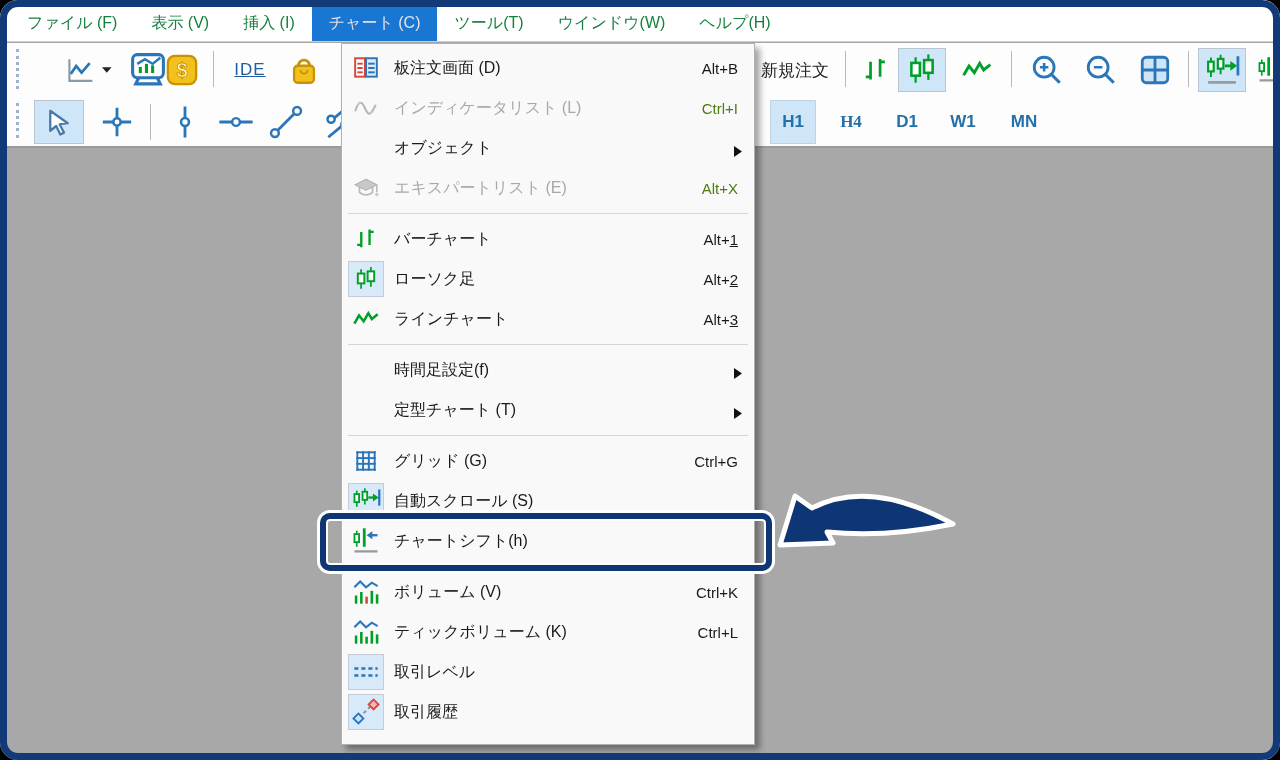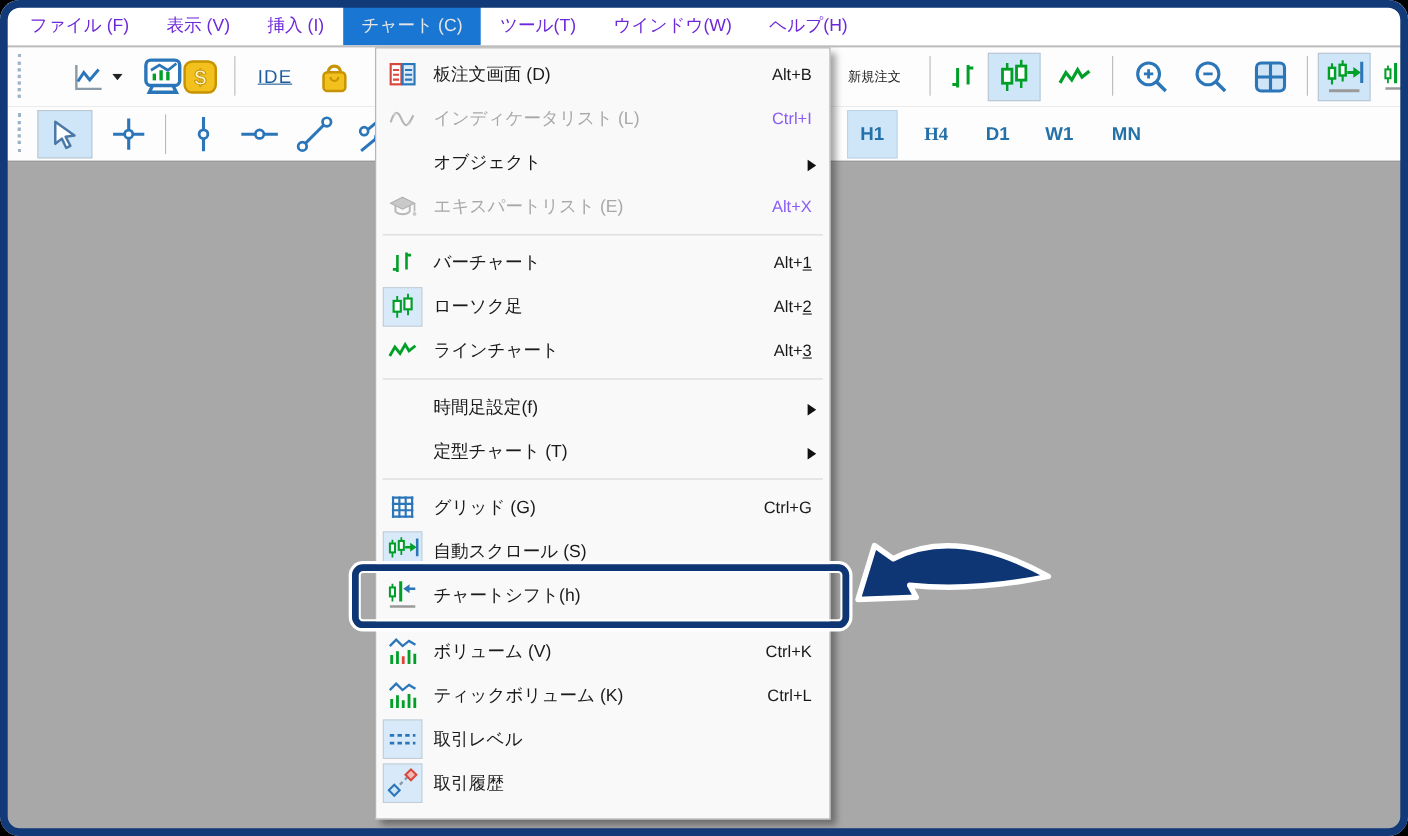--- a/index.html
+++ b/index.html
@@ -5,45 +5,45 @@
   html,body{margin:0;padding:0;background:#000;}
   *{box-sizing:border-box;}
   body{font-family:"Liberation Sans","DejaVu Sans",sans-serif;-webkit-font-smoothing:antialiased;}
 
   .stage{position:relative;width:1280px;height:760px;background:#000;overflow:hidden;}
   .window{position:absolute;inset:0;border-radius:18px;overflow:hidden;background:#a8a8a8;}
   .frame{position:absolute;inset:0;border:7px solid #123a78;border-radius:18px;pointer-events:none;z-index:40;}
 
   
   .menubar{position:absolute;left:0;top:0;width:100%;height:42px;background:#ffffff;border-bottom:1px solid #cfcfcf;display:flex;align-items:stretch;padding-left:10px;z-index:2;}
-  .mb-item{display:flex;align-items:center;padding:0 17px;font-size:16px;color:#6d28d9;cursor:default;margin-top:6px;}
+  .mb-item{display:flex;align-items:center;padding:0 17px;font-size:16px;color:#15803d;cursor:default;margin-top:6px;}
   .mb-item.active{background:#1976d2;color:#e5e5e5;}
 
   
   .toolbar1{position:absolute;left:0;top:43px;width:100%;height:54px;background:#fdfdfd;z-index:1;}
   .toolbar2{position:absolute;left:0;top:97px;width:100%;height:51px;background:#fdfdfd;border-bottom:2px solid #9a9a9a;z-index:1;}
   .grip{position:absolute;top:6px;bottom:8px;width:3px;border-left:3px dotted #9fb3c8;}
   .tsep{position:absolute;top:8px;width:1px;height:36px;background:#b9b9b9;}
   .tbtn{position:absolute;display:flex;align-items:center;justify-content:center;}
   .tbtn.activebox{background:#cfe6f8;border:1px solid #b9c6d2;}
   .caret{display:inline-block;margin-left:6px;}
   .ide-label{font-size:17px;color:#1f5d9e;letter-spacing:1px;text-decoration:underline;}
-  .neworder-label{font-size:12px;color:#222;}
+  .neworder-label{font-size:17px;color:#222;}
   .tf{position:absolute;display:flex;align-items:center;justify-content:center;font-size:17px;font-weight:bold;color:#2470a8;}
   .tf.activebox{background:#cfe6f8;border:1px solid #bdd3e6;}
 
   
   .menu-popup{position:absolute;left:341px;top:43px;width:414px;height:702px;background:#f9f9f9;border:1px solid #b0b0b0;box-shadow:5px 5px 6px rgba(0,0,0,0.35);z-index:10;padding-top:4px;}
   .mi{display:flex;align-items:center;height:40px;padding-left:6px;position:relative;justify-content:center;}
   .mi-icon{width:36px;height:36px;display:flex;align-items:center;justify-content:center;flex:0 0 36px;}
   .mi-icon.activebox{background:#d8eafa;border:1px solid #c4cdd5;}
   .mi-label{font-size:16px;color:#1a1a1a;margin-left:10px;flex:1;}
   .mi.disabled .mi-label{color:#a8a8a8;}
   .mi-short{font-size:15px;color:#1a1a1a;margin-right:16px;white-space:nowrap;}
-  .mi.disabled .mi-short{color:#8b5cf6;}
+  .mi.disabled .mi-short{color:#4d7c0f;}
   .mi-short .u{text-decoration:underline;}
   .mi-arrow{position:absolute;right:12px;top:15px;}
   .msep{height:1px;background:#d6d6d6;margin:5px 6px;}
 
   
   .annot-rect{position:absolute;left:320px;top:513px;width:452px;height:58px;border:6px solid #0e3574;border-radius:10px;box-shadow:0 0 0 3px #ffffff, inset 0 0 0 2px #ffffff;z-index:20;pointer-events:none;}
   .annot-arrow{position:absolute;left:740px;top:455px;z-index:20;pointer-events:none;}
 </style>
 </head>
 <body>

